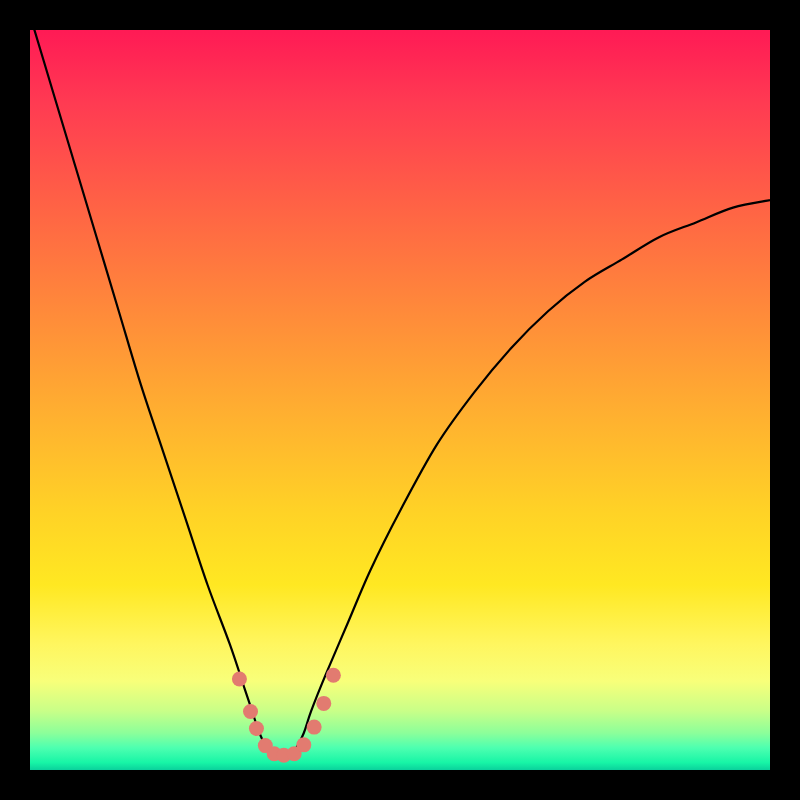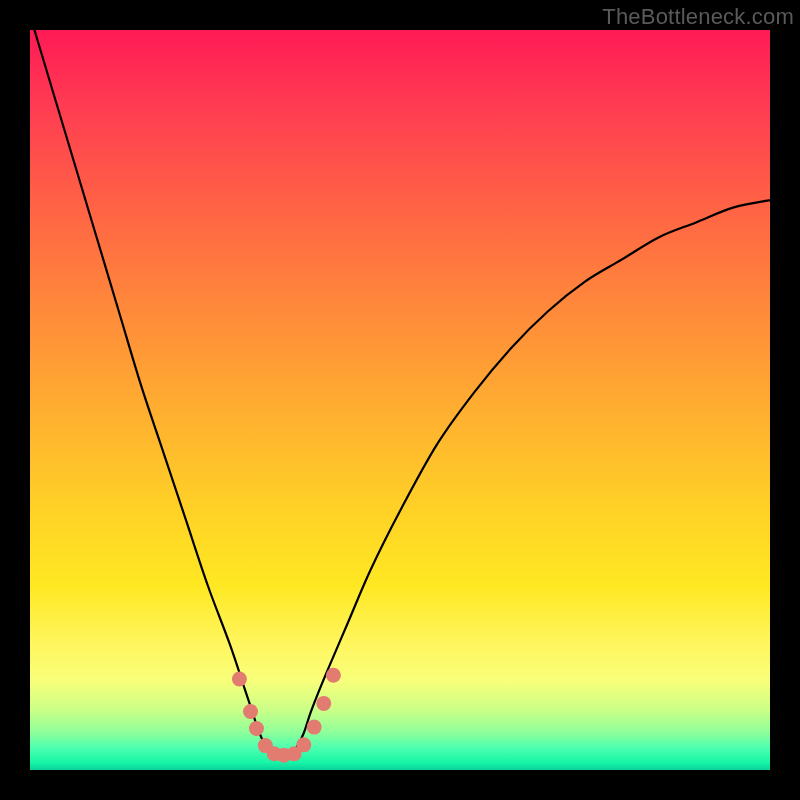--- a/index.html
+++ b/index.html
@@ -75,14 +75,13 @@
           <circle cx="244.20000000000002" cy="723.72" r="7.5" fill="#e27b70"></circle>
           <circle cx="253.82000000000002" cy="725.2" r="7.5" fill="#e27b70"></circle>
           <circle cx="264.18" cy="723.72" r="7.5" fill="#e27b70"></circle>
           <circle cx="273.8" cy="714.84" r="7.5" fill="#e27b70"></circle>
           <circle cx="284.16" cy="697.08" r="7.5" fill="#e27b70"></circle>
           <circle cx="293.78000000000003" cy="673.4" r="7.5" fill="#e27b70"></circle>
           <circle cx="303.4" cy="645.28" r="7.5" fill="#e27b70"></circle>
         </g>
     </svg>
   </div>
-  <div class="watermark">TheBottleneck.com</div>
 </div>
 
 </body></html>

